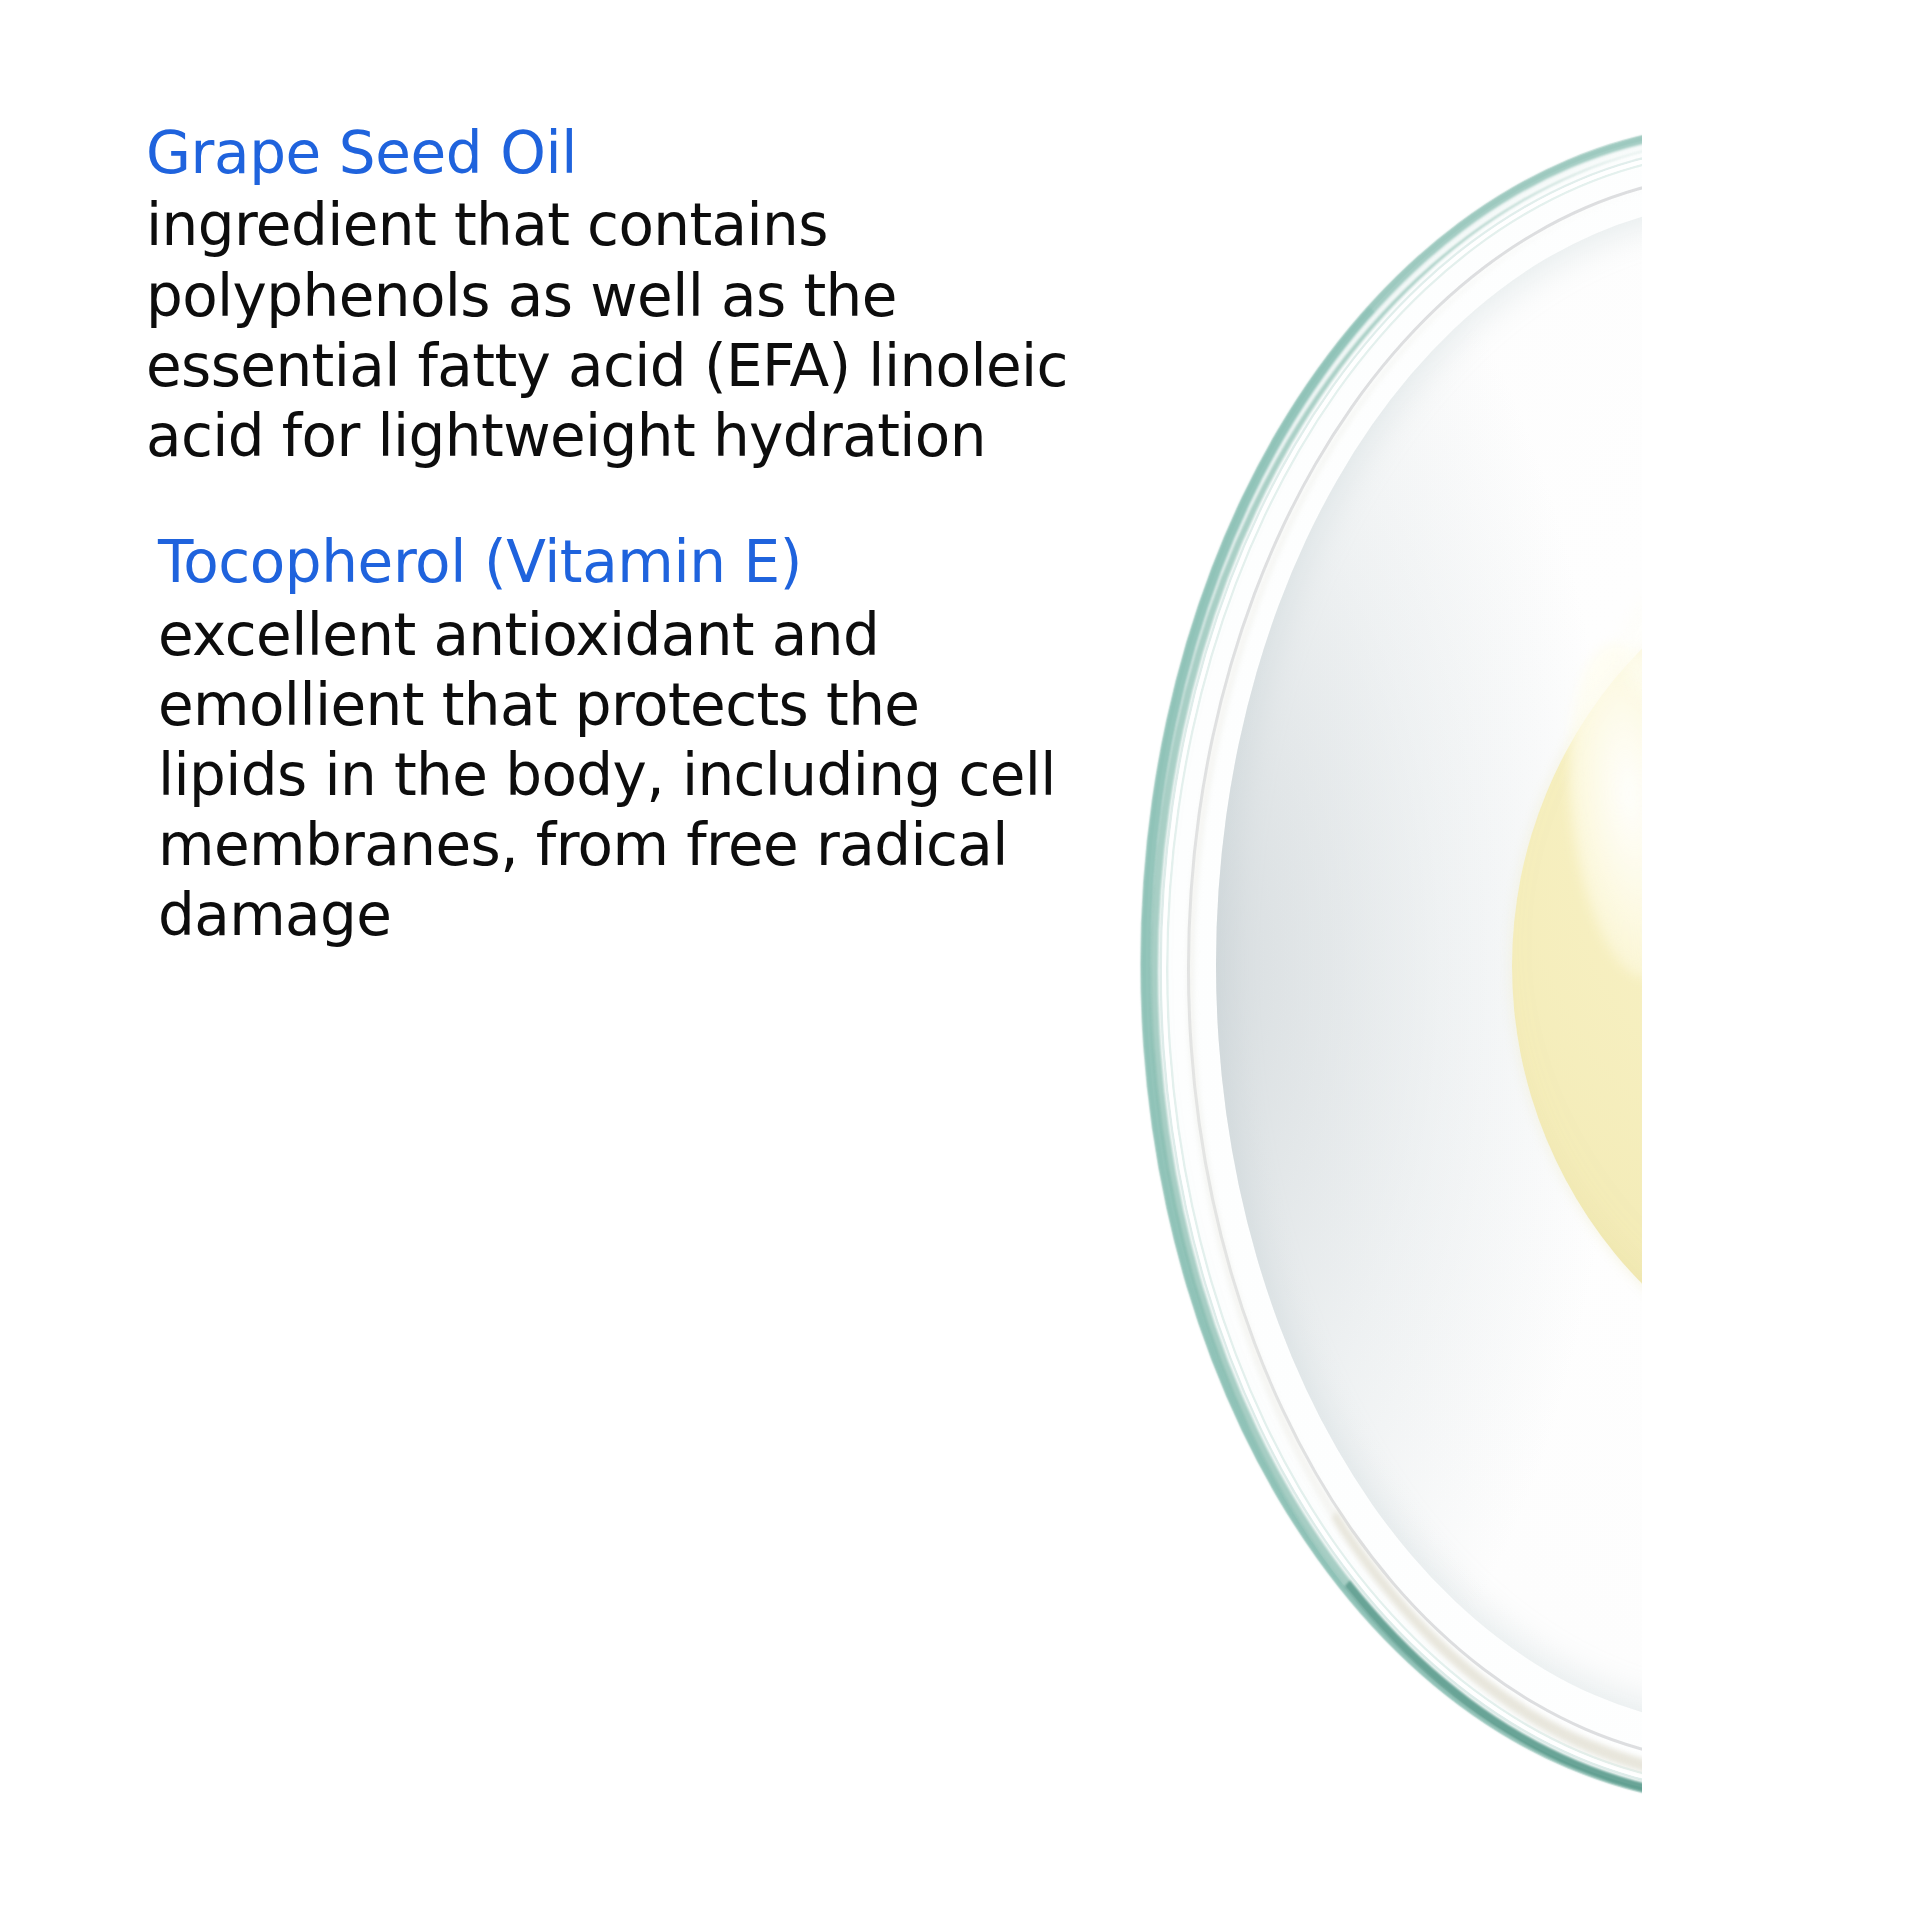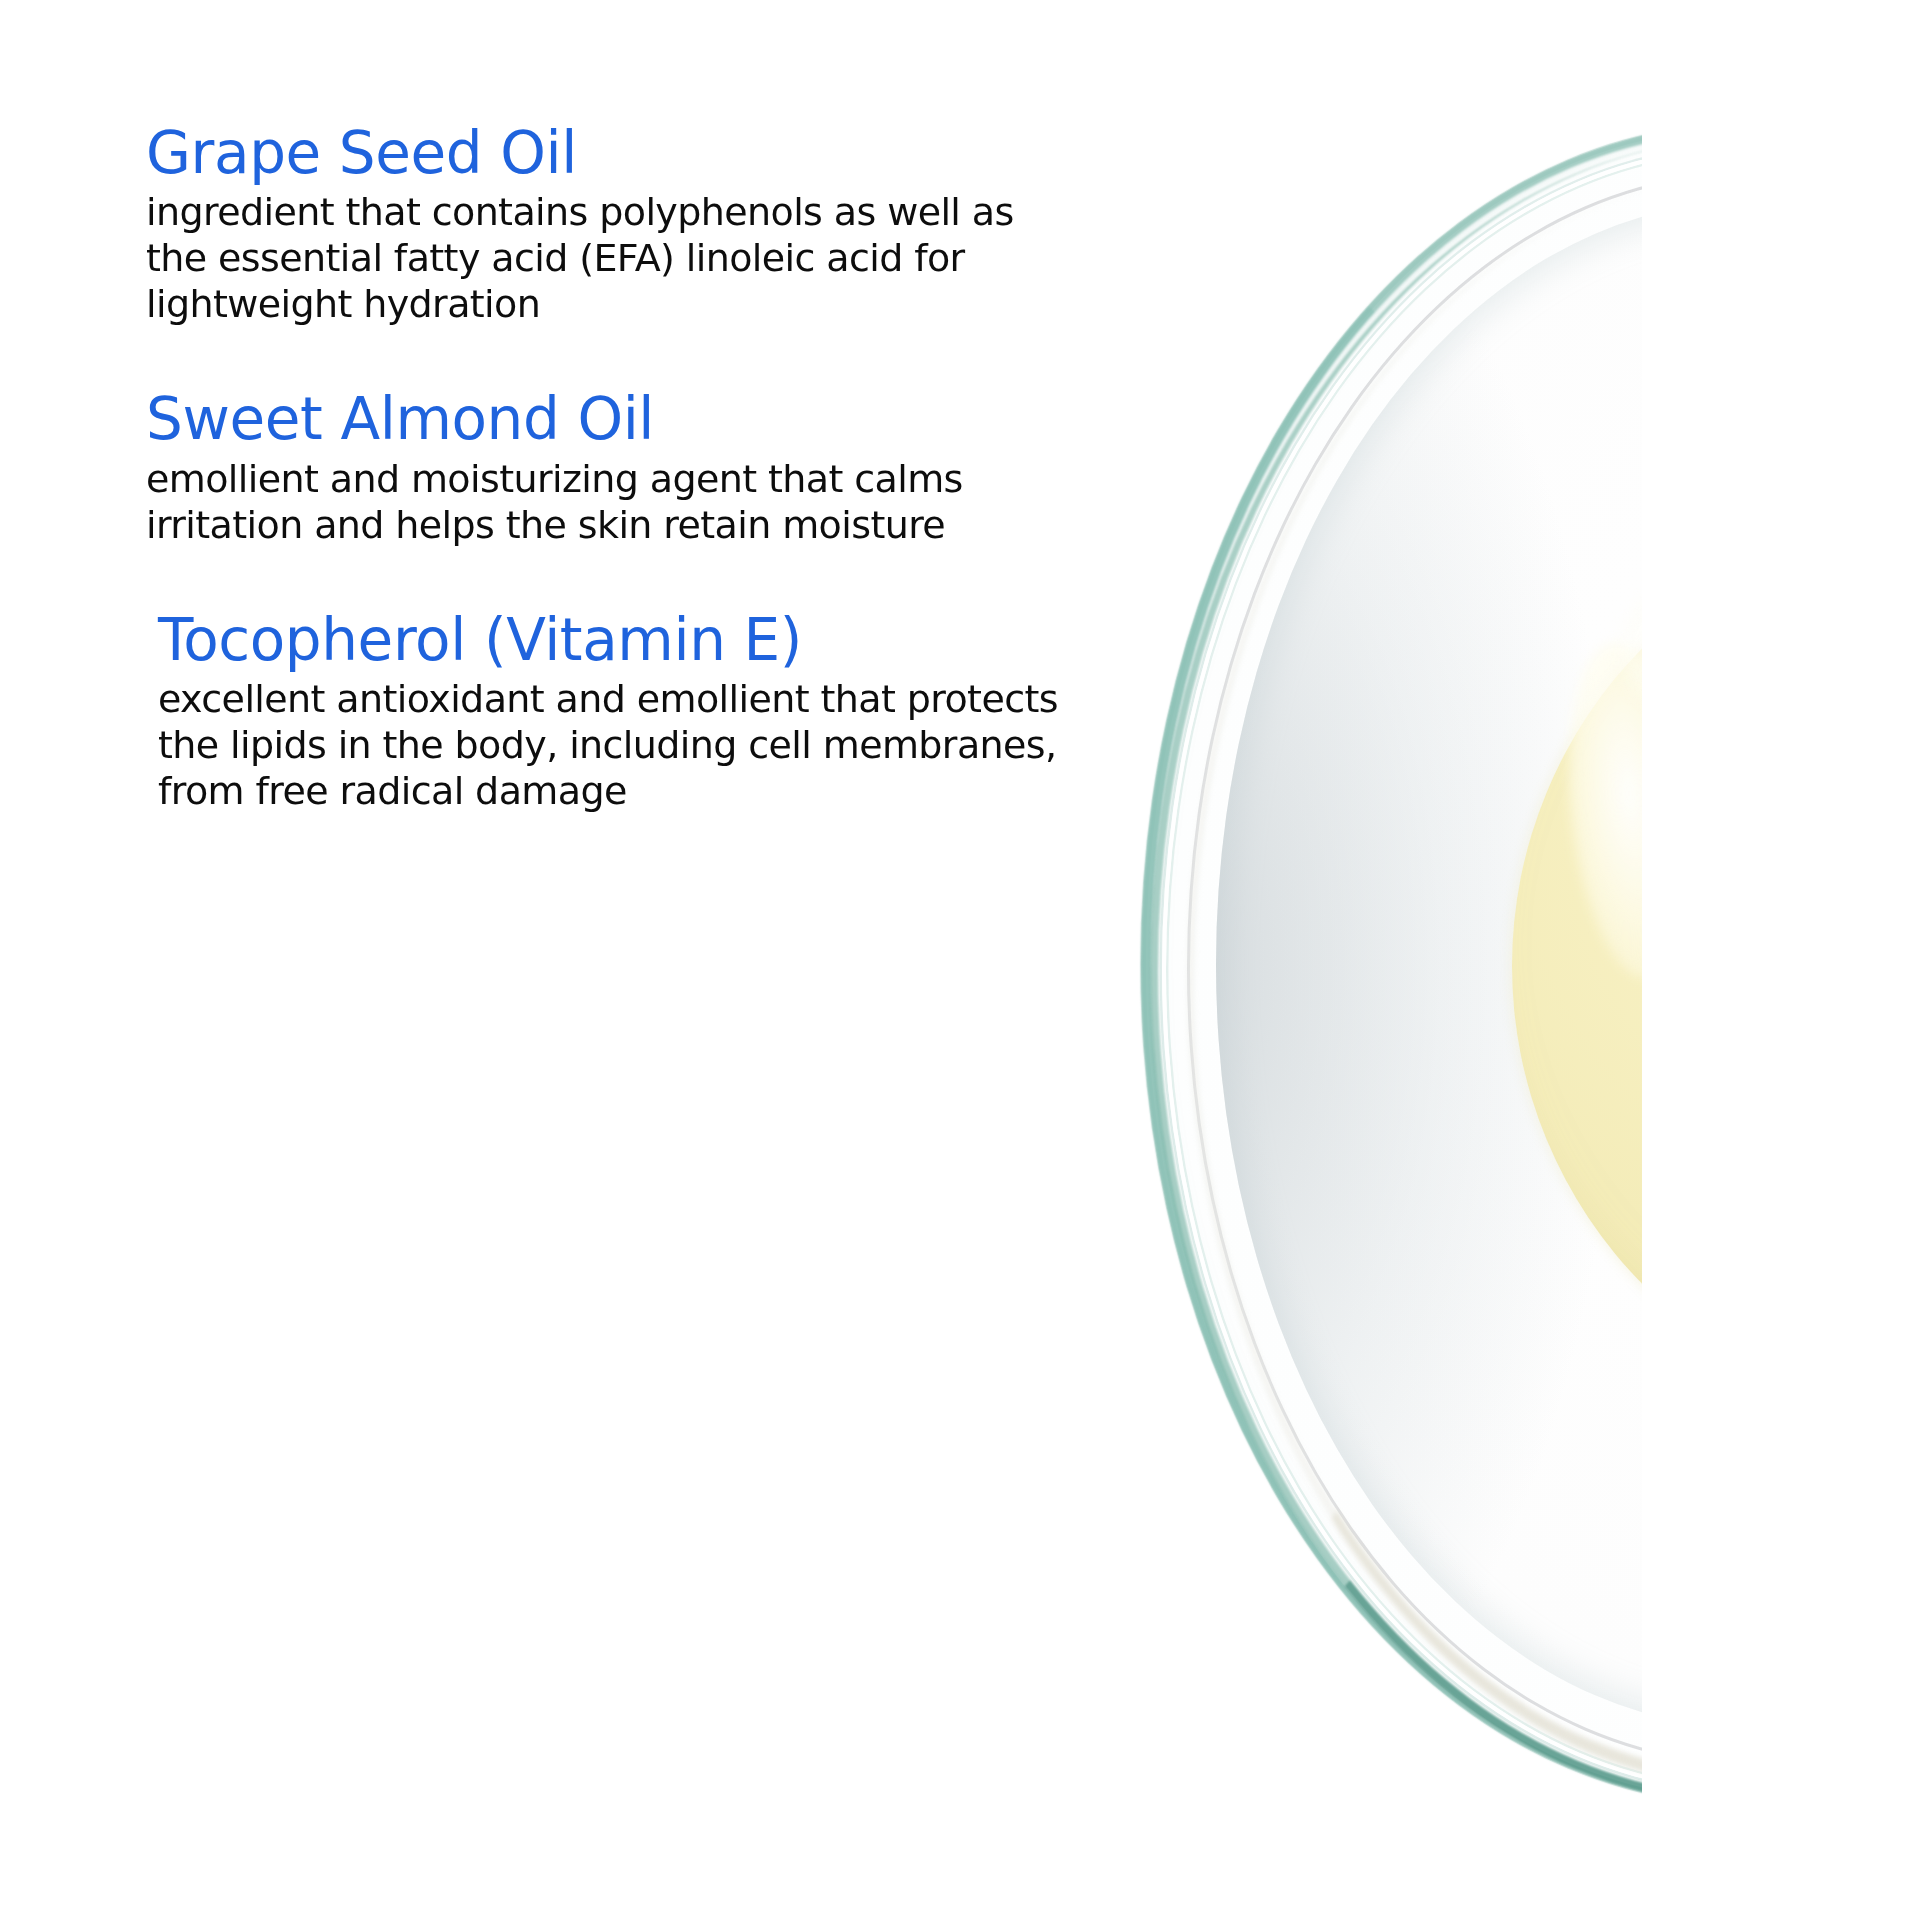--- a/index.html
+++ b/index.html
@@ -31,21 +31,21 @@
   .ing-name {
     font-size: 58px;
     line-height: 1.16;
     font-weight: 400;
     letter-spacing: -0.4px;
     color: #1f63dd;
     margin: 0 0 3.2px 0;
     white-space: nowrap;
   }
   .ing-desc {
-    font-size: 38px;
+    font-size: 58px;
     line-height: 1.21;
     font-weight: 400;
     letter-spacing: -0.6px;
     color: #0d0d0d;
     margin: 0;
   }
 
   
   .bowl-wrap {
     position: absolute;
@@ -235,24 +235,20 @@
 
 <div id="page">
 
   <div class="text-col">
 
     <div class="ingredient-block">
       <div class="ing-name">Grape Seed Oil</div>
       <div class="ing-desc">ingredient that contains polyphenols as well as the essential fatty acid (EFA) linoleic acid for lightweight hydration</div>
     </div>
 
-    <div class="ingredient-block">
-      <div class="ing-name">Sweet Almond Oil</div>
-      <div class="ing-desc">emollient and moisturizing agent that calms irritation and helps the skin retain moisture</div>
-    </div>
 
     <div class="ingredient-block">
       <div class="ing-name">Tocopherol (Vitamin E)</div>
       <div class="ing-desc">excellent antioxidant and emollient that protects the lipids in the body, including cell membranes, from free radical damage</div>
     </div>
 
   </div>
 
   <div class="bowl-wrap">
     <div class="bowl-outer"></div>

